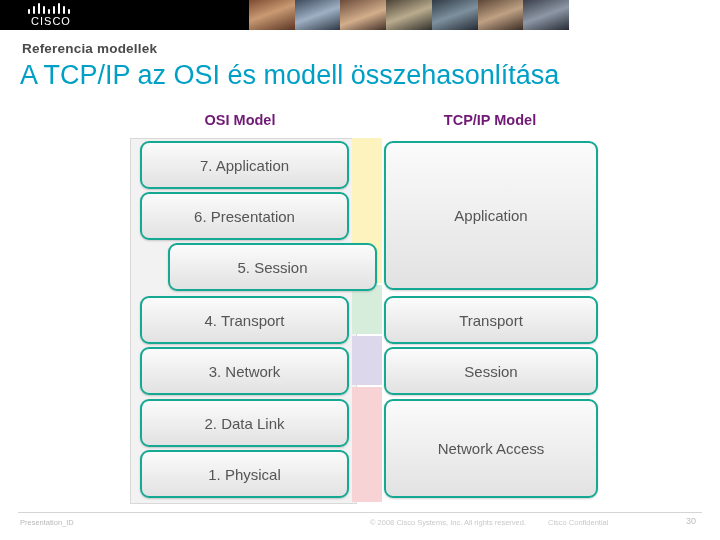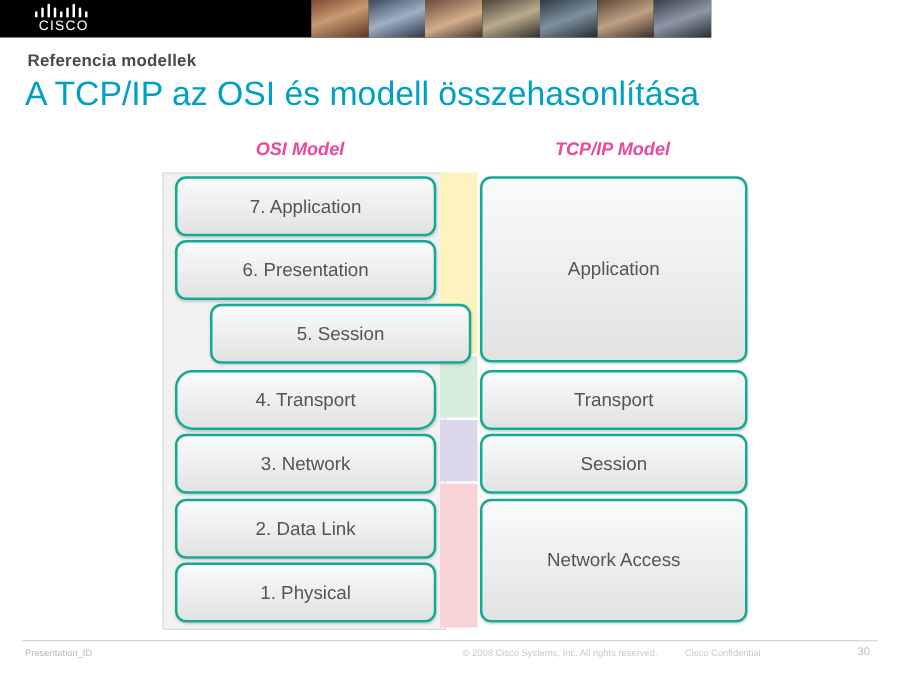--- a/index.html
+++ b/index.html
@@ -68,23 +68,22 @@
     position:absolute;left:20px;top:60px;
     font-size:27px;color:#00a0c6;font-weight:normal;
     letter-spacing:0px;white-space:nowrap;
   }
 
   
   .diagram{
     position:absolute;left:130px;top:112px;width:470px;height:390px;
   }
   .col-head{
-    position:absolute;top:0;font-size:14.5px;font-weight:bold;color:#ec4899;
+    position:absolute;top:0;font-size:14.5px;font-weight:bold;color:#701a75;
     text-align:center;
-    font-style:italic;
   }
   .col-head.osi{left:0px;width:220px;}
   .col-head.tcp{left:250px;width:220px;}
 
   .stack-bg{
     position:absolute;left:0px;top:26px;width:225px;height:364px;
     background:#f2f2f2;border:1px solid #d9d9d9;
   }
 
   
@@ -163,21 +162,21 @@
   <div class="stack-bg"></div>
 
   <div class="band band-app"></div>
   <div class="band band-tra"></div>
   <div class="band band-net"></div>
   <div class="band band-acc"></div>
 
   <div class="layer osi-layer" style="top:29px;">7. Application</div>
   <div class="layer osi-layer" style="top:80px;">6. Presentation</div>
   <div class="layer osi-layer" style="top:131px;margin-left:28px;">5. Session</div>
-  <div class="layer osi-layer" style="top:184px;border-radius:14px;">4. Transport</div>
+  <div class="layer osi-layer" style="top:184px;">4. Transport</div>
   <div class="layer osi-layer" style="top:235px;">3. Network</div>
   <div class="layer osi-layer" style="top:287px;">2. Data Link</div>
   <div class="layer osi-layer" style="top:338px;">1. Physical</div>
 
   <div class="layer tcp-layer" style="top:184px;height:44px;">Transport</div>
   <div class="layer tcp-layer" style="top:29px;height:145px;">Application</div>
   <div class="layer tcp-layer" style="top:235px;height:44px;">Session</div>
   <div class="layer tcp-layer" style="top:287px;height:95px;">Network Access</div>
 </div>
 

